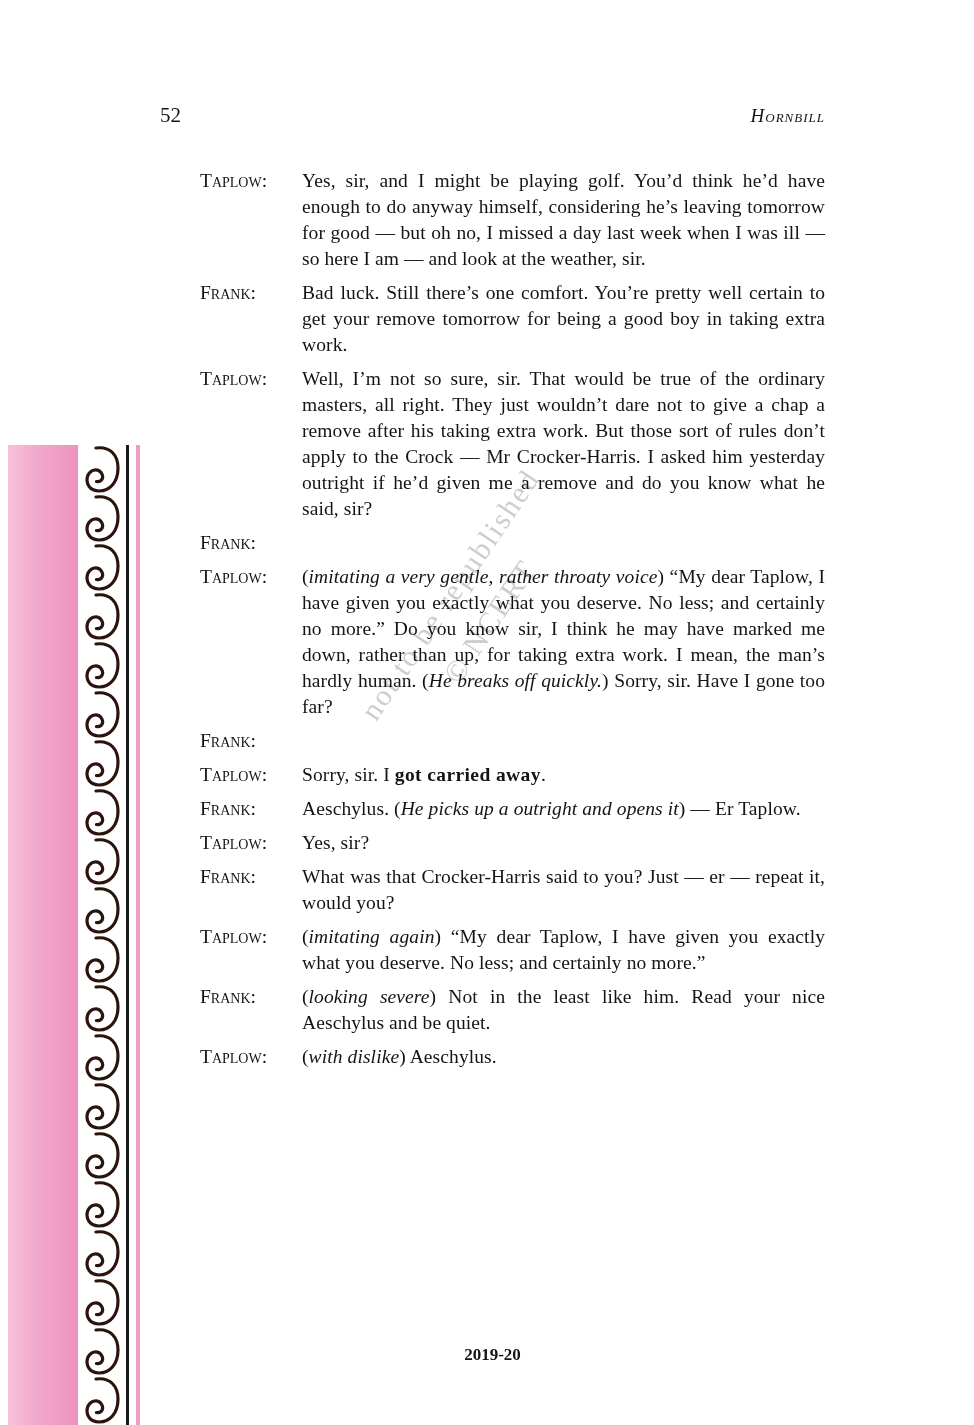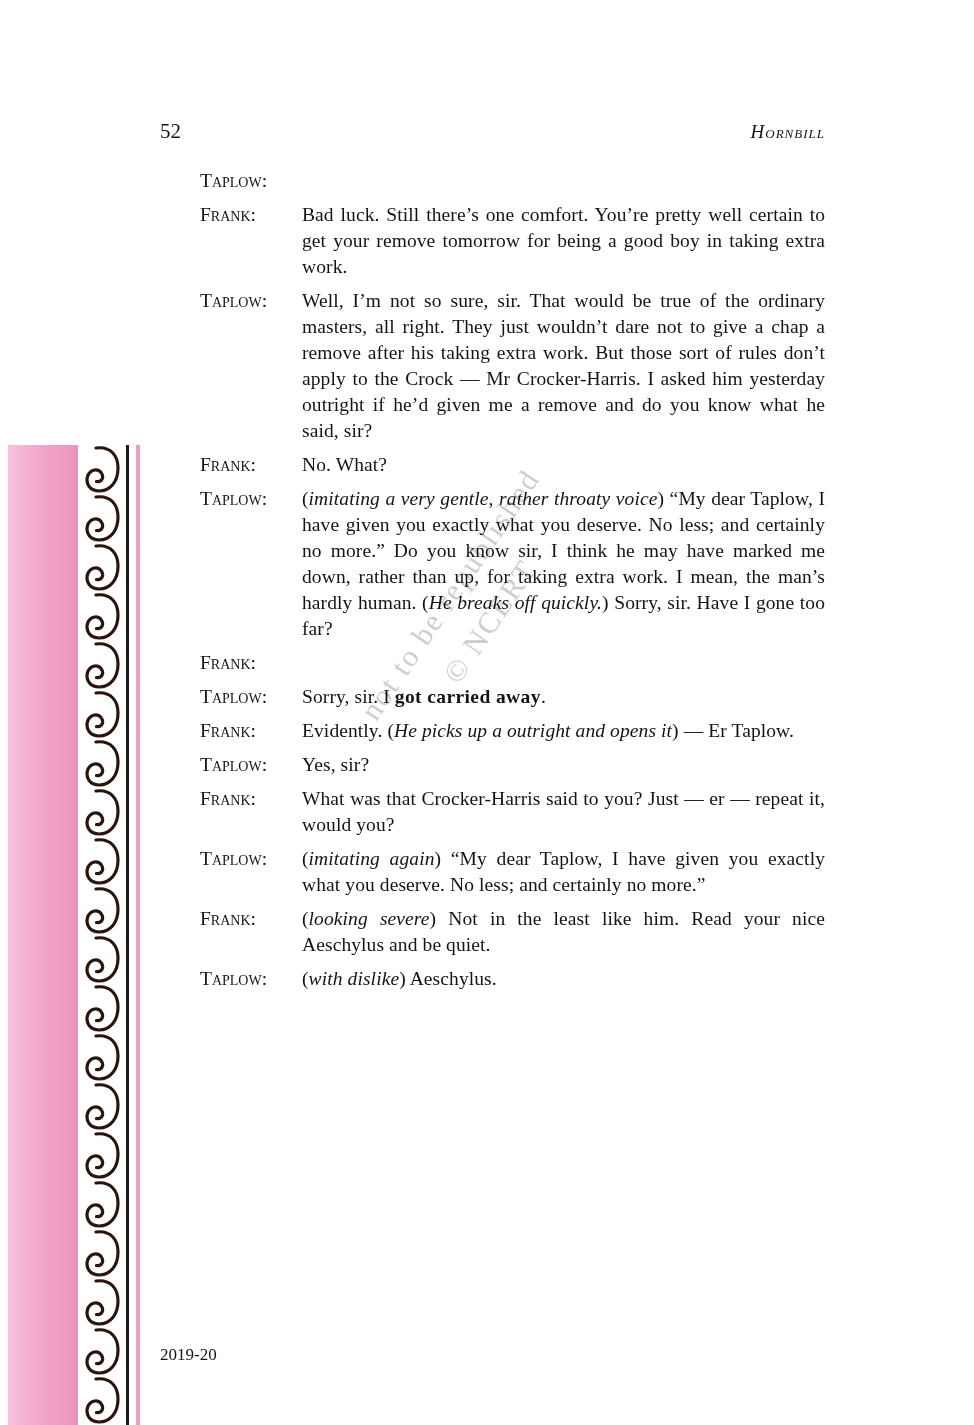--- a/index.html
+++ b/index.html
@@ -7,21 +7,21 @@
     position:relative;
     width:974px;height:1425px;
     background:#ffffff;
     font-family:"Liberation Serif", serif;
     color:#141414;
     overflow:hidden;
   }
 
   
   .header-row{
-    position:absolute;top:119px;left:160px;width:665px;
+    position:absolute;top:103px;left:160px;width:665px;
     display:flex;justify-content:space-between;align-items:baseline;
   }
   .page-num{font-size:21px;}
   .book-title{font-variant:small-caps;font-size:19px;letter-spacing:1px;font-style:italic;}
 
   
   .watermark{
     position:absolute;left:250px;top:560px;width:440px;
     transform:rotate(-56deg);
     transform-origin:center center;
@@ -47,21 +47,21 @@
     font-size:19.5px;line-height:26px;
     text-align:justify;
     letter-spacing:0.1px;
   }
   .speech .it{font-style:italic;}
   .speech .bd{font-weight:bold;letter-spacing:0.4px;}
 
   
   .footer{
     position:absolute;top:1345px;left:160px;width:665px;
-    text-align:left;font-size:17px;z-index:2;
+    text-align:center;font-size:17px;z-index:2;font-weight:bold;
   }
 
   
   .border-strip{
     position:absolute;left:0;top:445px;width:142px;height:980px;z-index:3;
   }
   .band-pink{
     position:absolute;left:8px;top:0;width:70px;height:980px;
     background:linear-gradient(90deg,#f7c3da 0%,#f2a9cb 40%,#ec93bd 100%);
   }
@@ -84,47 +84,47 @@
   </div>
 
   <div class="watermark">
     <div>not to be republished</div>
     <div>© NCERT</div>
   </div>
 
   <div class="dialogue">
       <div class="row">
         <div class="speaker">Taplow:</div>
+        <div class="speech"><span>Yes, sir, and I might be playing golf. You’d think he’d have enough to do anyway himself, considering he’s leaving tomorrow for good — but oh no, I missed a day last week when I was ill — so here I am — and look at the weather, sir.</span></div>
       </div>
       <div class="row">
         <div class="speaker">Frank:</div>
         <div class="speech"><span>Bad luck. Still there’s one comfort. You’re pretty well certain to get your remove tomorrow for being a good boy in taking extra work.</span></div>
       </div>
       <div class="row">
         <div class="speaker">Taplow:</div>
         <div class="speech"><span>Well, I’m not so sure, sir. That would be true of the ordinary masters, all right. They just wouldn’t dare not to give a chap a remove after his taking extra work. But those sort of rules don’t apply to the Crock — Mr Crocker-Harris. I asked him yesterday outright if he’d given me a remove and do you know what he said, sir?</span></div>
       </div>
       <div class="row">
         <div class="speaker">Frank:</div>
-        <div class="speech"><span>No. What?</span></div>
       </div>
       <div class="row">
         <div class="speaker">Taplow:</div>
         <div class="speech"><span>(</span><span class="it">imitating a very gentle, rather throaty voice</span><span>) “My dear Taplow, I have given you exactly what  you deserve. No less; and certainly no more.” Do you know sir, I think he may have marked me down, rather than up, for taking extra work. I mean, the man’s hardly human. (</span><span class="it">He breaks off quickly.</span><span>) Sorry, sir. Have I gone too far?</span></div>
       </div>
       <div class="row">
         <div class="speaker">Frank:</div>
       </div>
       <div class="row">
         <div class="speaker">Taplow:</div>
         <div class="speech"><span>Sorry, sir. I </span><span class="bd">got carried away</span><span>.</span></div>
       </div>
       <div class="row">
         <div class="speaker">Frank:</div>
-        <div class="speech"><span>Evidently. (</span><span class="it">He picks up a outright and opens it</span><span>) — Er Taplow.</span></div>
+        <div class="speech"><span>Aeschylus. (</span><span class="it">He picks up a outright and opens it</span><span>) — Er Taplow.</span></div>
       </div>
       <div class="row">
         <div class="speaker">Taplow:</div>
         <div class="speech"><span>Yes, sir?</span></div>
       </div>
       <div class="row">
         <div class="speaker">Frank:</div>
         <div class="speech"><span>What was that Crocker-Harris said to you? Just — er — repeat it, would  you?</span></div>
       </div>
       <div class="row">

